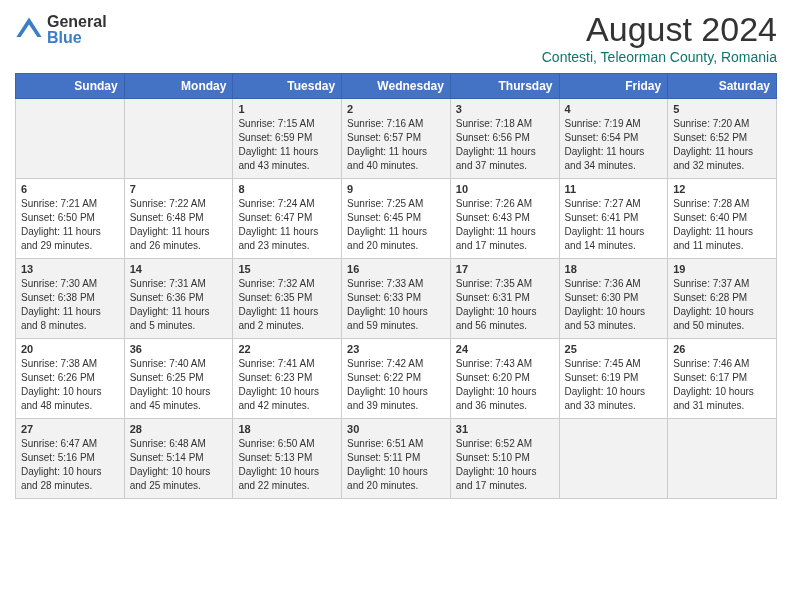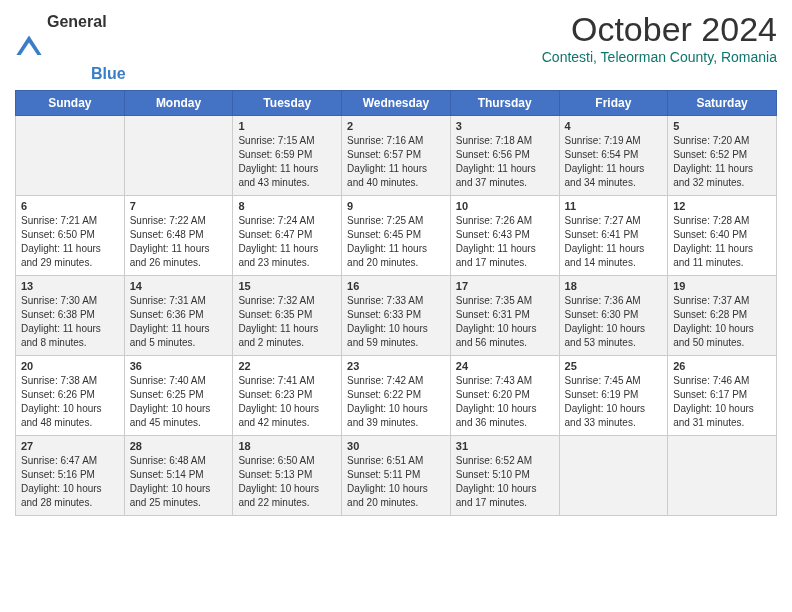--- a/index.html
+++ b/index.html
@@ -24,32 +24,30 @@
     }
     .logo {
       display: flex;
       align-items: center;
       margin-top: 4px;
     }
     .logo-text {
       display: flex;
       flex-direction: column;
       line-height: 1;
-      gap: 36px;
     }
     .logo-general {
       font-size: 16px;
       font-weight: bold;
       color: #333;
     }
     .logo-blue {
       font-size: 16px;
       font-weight: bold;
       color: #3a7ec8;
-      margin-left: 44px;
     }
     .logo-icon {
       width: 28px;
       height: 28px;
       margin-right: 4px;
     }
     .title-block {
       text-align: right;
     }
     .month-title {
@@ -62,21 +60,21 @@
       color: #0f766e;
     }
     .calendar {
       width: 100%;
       border-collapse: collapse;
       font-size: 10.5px;
     }
     .calendar th {
       background-color: #4472c4;
       color: #fff;
-      text-align: center;
+      text-align: right;
       padding: 5px 6px;
       font-size: 12px;
       font-weight: bold;
       border: 1px solid #3a62a8;
     }
     .calendar td {
       border: 1px solid #ccc;
       vertical-align: top;
       padding: 4px 5px;
       width: calc(100% / 7);
@@ -114,21 +112,21 @@
       <svg class="logo-icon" viewBox="0 0 40 40" xmlns="http://www.w3.org/2000/svg">
         <polygon points="20,2 38,30 2,30" fill="#3a7ec8"></polygon>
         <polygon points="20,12 32,30 8,30" fill="#fff"></polygon>
       </svg>
       <div class="logo-text">
         <span class="logo-general">General</span>
         <span class="logo-blue">Blue</span>
       </div>
     </div>
     <div class="title-block">
-      <div class="month-title">October 2024</div>
+      <div class="month-title">August 2024</div>
       <div class="subtitle">Contesti, Teleorman County, Romania</div>
     </div>
   </div>
 
   <table class="calendar">
     <thead>
       <tr>
       <th>Sunday</th>
           <th>Monday</th>
           <th>Tuesday</th>

